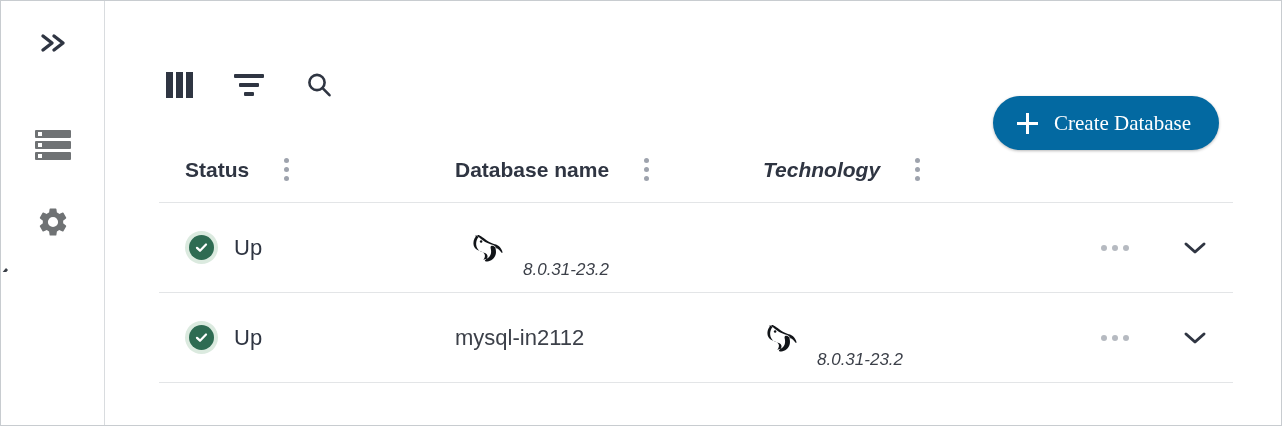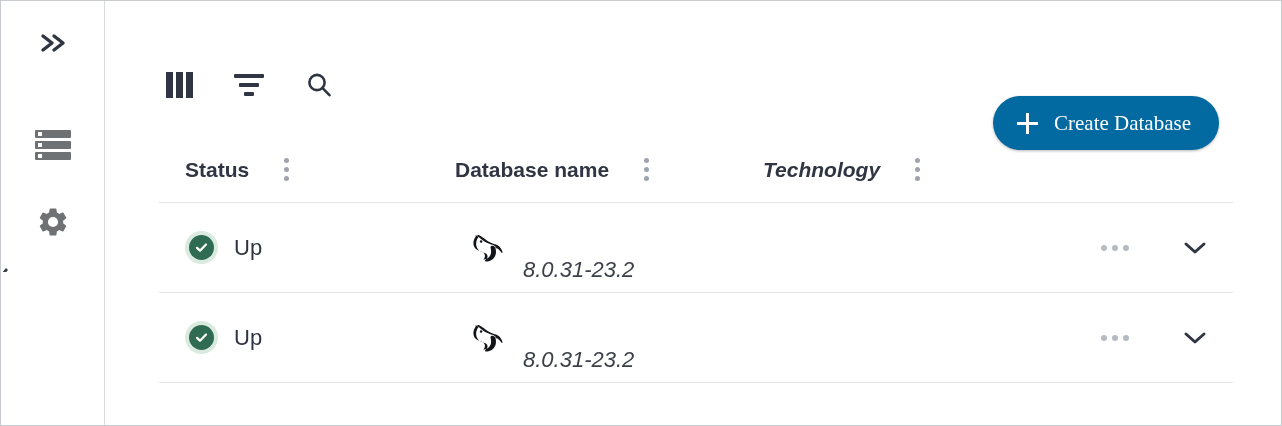--- a/index.html
+++ b/index.html
@@ -261,21 +261,21 @@
     background: #2e6b52;
     display: flex; align-items: center; justify-content: center;
   }
   .check-svg { width: 15px; height: 15px; color: #ffffff; }
 
   .status-text { font-size: 22px; color: #2f3542; }
   .db-name { font-size: 22px; color: #3c4049; }
 
   .tech-wrap { display: flex; align-items: center; gap: 18px; padding-left: 14px; }
   .dolphin { width: 36px; height: 36px; flex: 0 0 36px; color: #111418; }
-  .tech-ver { font-size: 22px; color: #3c4049; margin-top: 44px; }
+  .tech-ver { font-size: 17px; color: #3c4049; margin-top: 44px; }
 
   .chev-down { width: 26px; height: 16px; color: #2f3542; cursor: pointer; }
 </style>
 </head>
 <body>
 
 <div id="app">
 
   <div class="sidebar">
 
@@ -430,20 +430,23 @@
               <span class="inner">
                 <svg class="check-svg" viewBox="0 0 16 16" fill="none" stroke="currentColor" stroke-width="2.4" stroke-linecap="round" stroke-linejoin="round">
                   <polyline points="3.2,8.4 6.4,11.4 12.8,4.8"></polyline>
                 </svg>
               </span>
             </span>
             <span class="status-text">Up</span>
           </div>
         </div>
 
+        <div class="c-name">
+          <span class="db-name">mysql-in2112</span>
+        </div>
 
         <div class="c-tech">
           <div class="tech-wrap">
             <svg class="dolphin" viewBox="0 0 36 36" fill="currentColor">
               <path d="M8.2 5.4c.6-.5 1.5-.3 2.4.1 2.0.9 3.6 2.3 5.3 3.6 2.6 2.0 5.2 3.7 8.4 4.6 1.9.5 3.8 1.0 5.4 2.2 1.6 1.2 2.7 2.9 3.4 4.8.2.6.4 1.2.4 1.8 0 .3-.3.5-.6.4-.4-.2-.6-.6-.9-1.0-1.2-1.6-2.6-2.9-4.3-3.9-.3-.2-.7-.4-1.0-.2-.3.2-.2.6-.1.9.5 2.1.6 4.3-.1 6.4-.7 2.2-2.3 4.0-4.3 5.1-1.6.9-3.4 1.3-5.2 1.3-.4 0-.8-.1-1.0-.4-.2-.3-.1-.7.1-.9.6-.7 1.4-1.2 1.9-2.0.6-.9.7-2.1.2-3.1-.5-1.0-1.4-1.6-2.4-2.0-1.8-.8-3.8-1.2-5.4-2.4-1.9-1.4-3.0-3.6-3.2-5.9-.2-2.1.3-4.3 1.3-6.2.3-.6.7-1.2 1.2-1.6l-1.5-1.6zM6.6 6.9c-.5.5-.9 1.2-1.2 1.9-.8 1.7-1.1 3.6-.9 5.4.2 2.0 1.2 3.9 2.8 5.1 1.5 1.1 3.3 1.5 5.0 2.2 1.3.5 2.6 1.3 3.2 2.6.7 1.4.5 3.1-.3 4.4-.3.5-.7.9-1.1 1.3 1.4-.1 2.8-.5 4.0-1.2 1.7-.9 3.0-2.5 3.6-4.3.6-1.9.5-3.9 0-5.8-.2-.8-.3-1.8.4-2.4.7-.6 1.7-.4 2.4 0 1.5.8 2.8 1.9 3.9 3.2-.6-1.3-1.5-2.5-2.7-3.4-1.4-1.0-3.1-1.5-4.8-2.0-3.4-1.0-6.2-2.8-8.9-5.0-1.5-1.2-3.0-2.5-4.7-3.3-.2-.1-.5-.3-.7-.2z"></path>
               <circle cx="12.1" cy="11.4" r="1.25"></circle>
             </svg>
             <span class="tech-ver">8.0.31-23.2</span>
           </div>
         </div>

